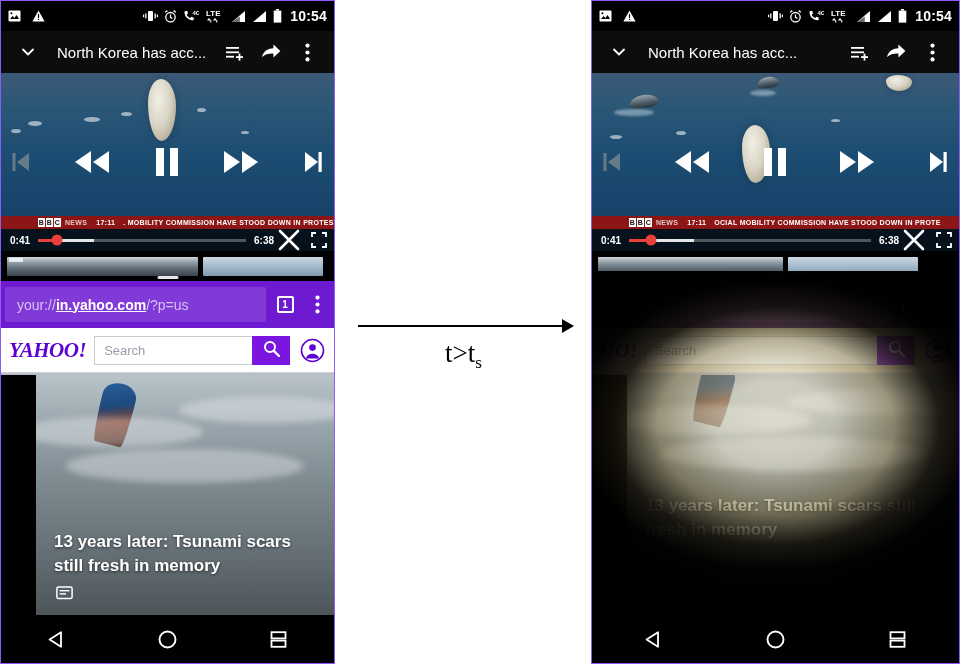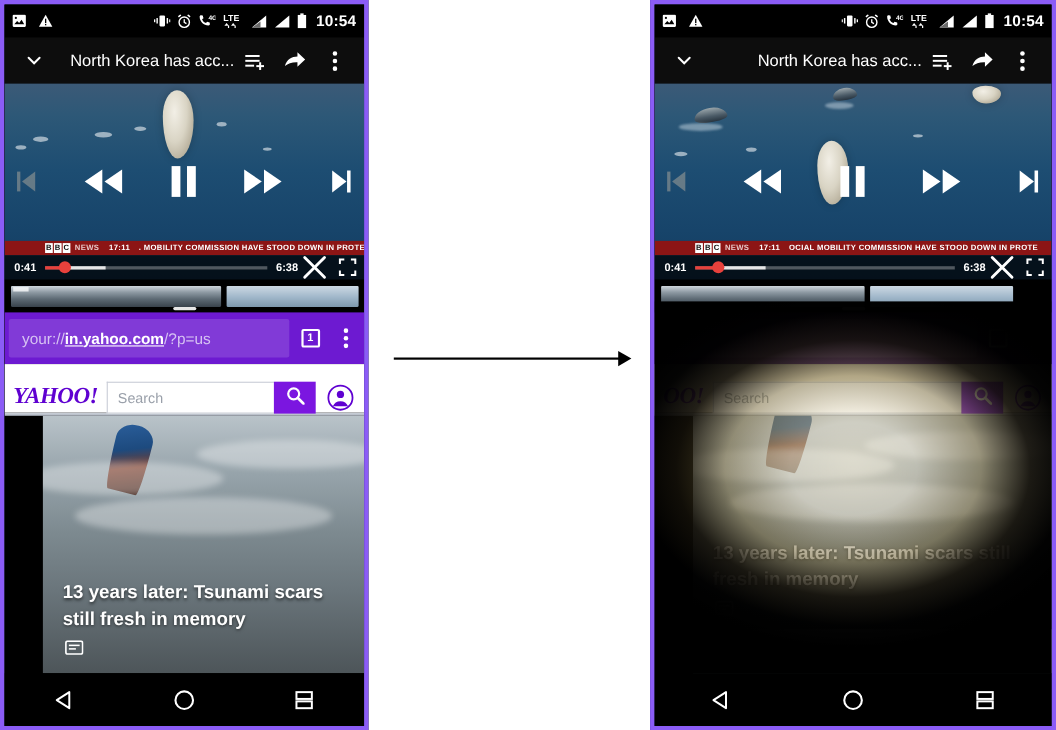--- a/index.html
+++ b/index.html
@@ -7,43 +7,43 @@
     width: 960px; height: 664px;
     background: #ffffff;
     font-family: "Liberation Sans", sans-serif;
     overflow: hidden;
   }
   .stage { position: relative; width: 960px; height: 664px; background:#fff; }
 
   
   .phone {
     position: absolute; top: 0; height: 664px;
-    background: #0f172a; overflow: hidden;
-    border: 4px solid #8b5cf6;
+    background: #4c1d95; overflow: hidden;
+    border: 1px solid #8b5cf6;
   }
   #phone-left  { left: 0px;   width: 335px; }
   #phone-right { left: 591px; width: 369px; }
 
   .screen { position: relative; width: 100%; height: 100%; background:#000; overflow: hidden; }
 
   
   .statusbar {
     position: relative; height: 30px; background: #000;
     display: flex; align-items: center; padding: 0 7px;
     color: #fff;
   }
   .sb-left { display: flex; align-items: center; gap: 11px; }
   .sb-right { margin-left: auto; display: flex; align-items: center; gap: 6px; }
   .sb-ico { display: inline-flex; align-items: center; justify-content: center; }
   .sb-time { font-size: 14px; font-weight: 600; letter-spacing: .2px; margin-left: 2px; }
 
   
   .toolbar {
     position: relative; height: 42px; background: #0d0d0d;
-    display: flex; align-items: center; padding: 0 10px; gap: 2px; color: #fff; text-align: right;
+    display: flex; align-items: center; padding: 0 10px; gap: 2px; color: #fff;
   }
   .tb-title {
     font-size: 15px; color: #fff; white-space: nowrap; overflow: hidden;
     flex: 1 1 auto; margin-left: 10px;
   }
   .tb-btn { width: 34px; height: 34px; display: flex; align-items: center; justify-content: center; flex: 0 0 auto; }
 
   
   .video {
     position: relative; width: 100%; height: 178px; overflow: hidden;
@@ -111,21 +111,21 @@
             display: flex; align-items: center; padding: 0 12px; overflow: hidden; }
   .urltext { font-size: 14px; color: #fff; white-space: nowrap; }
   .urltext .host { color: #ffffff; font-weight: 600; text-decoration: underline; }
   .urltext .dim { color: #d6c2f2; }
   .tabcount { width: 34px; height: 34px; display: flex; align-items: center; justify-content: center; }
   .tabcount .sq { width: 17px; height: 17px; border: 2px solid #fff; border-radius: 2px; color: #fff;
                   font-size: 10px; font-weight: 700; display: flex; align-items: center; justify-content: center; }
   .urlmenu { width: 26px; height: 34px; display: flex; align-items: center; justify-content: center; }
 
   
-  .yheader { position: relative; height: 44px; background: #fff; display: flex; align-items: flex-start;
+  .yheader { position: relative; height: 44px; background: #fff; display: flex; align-items: center;
              padding: 16px 8px; gap: 8px; }
   .ylogo { font-family: "Liberation Serif", serif; font-size: 21px; font-weight: 700; color: #5f01d1;
            letter-spacing: -.5px; font-style: italic; flex: 0 0 auto; }
   .ysearchwrap { flex: 1 1 auto; display: flex; height: 29px; }
   .ysearch { flex: 1 1 auto; border: 1px solid #c9cdd6; border-right: none; background: #fff;
              display: flex; align-items: center; padding: 0 9px; }
   .ysearch span { font-size: 13px; color: #9aa0aa; }
   .ygo { width: 38px; background: #7b16e0; display: flex; align-items: center; justify-content: center; flex: 0 0 auto; }
   .yavatar { width: 28px; height: 28px; flex: 0 0 auto; display: flex; align-items: center; justify-content: center; }
 
@@ -454,20 +454,23 @@
           </div>
         </div>
 
       </div>
     </div>
   </div>
 
   <div class="arrowzone">
     <div class="arrow-line"></div>
     <div class="arrow-head"></div>
+    <div class="arrow-lbl">
+      <span>t&gt;t</span><sub>s</sub>
+    </div>
   </div>
 
   <div class="phone" id="phone-right">
     <div class="screen">
       <div class="screen-inner">
 
         <div class="statusbar">
           <div class="sb-left">
             <span class="sb-ico">
               <svg width="13" height="12" viewBox="0 0 13 12">

